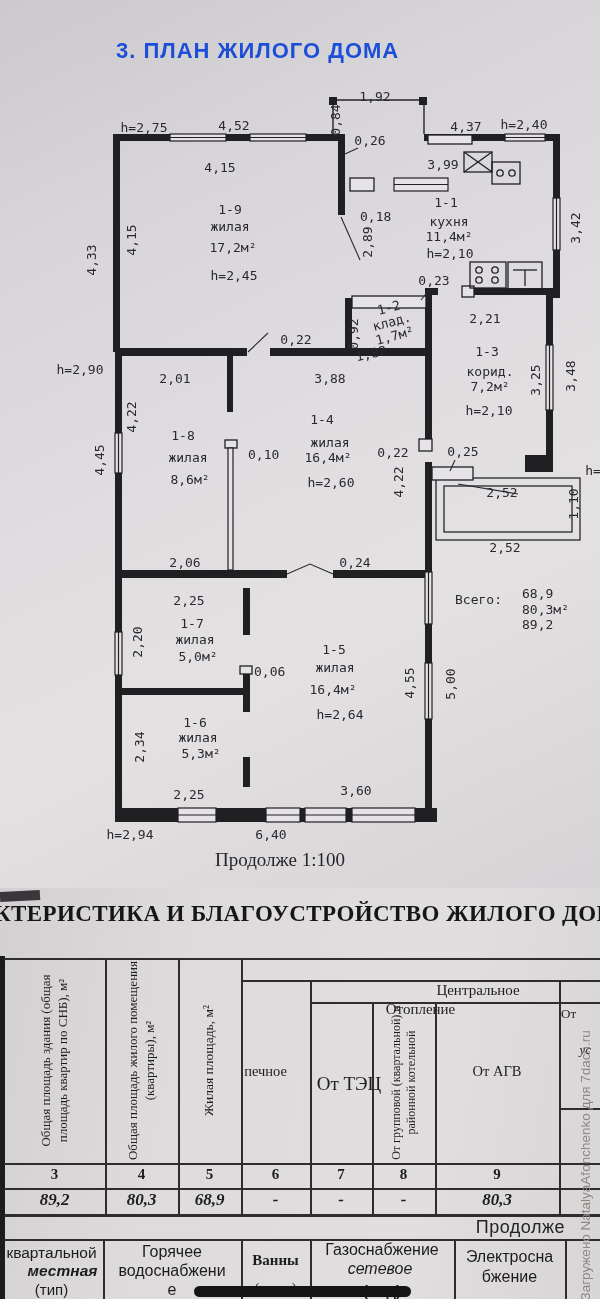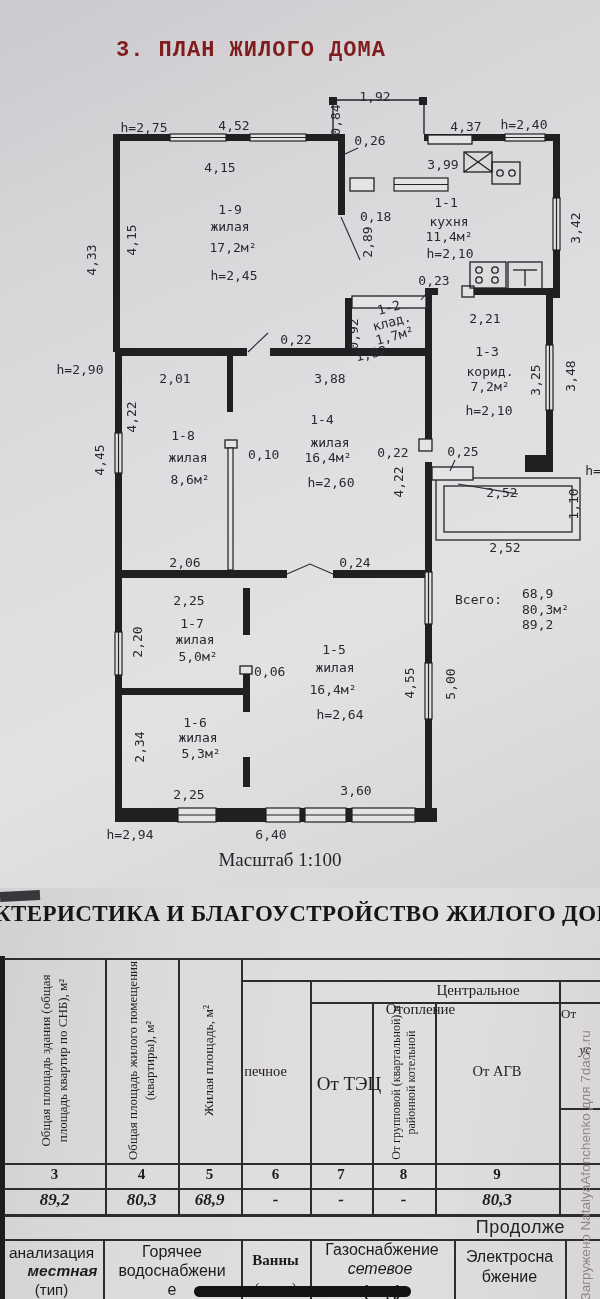--- a/index.html
+++ b/index.html
@@ -5,22 +5,22 @@
   html,body{margin:0;padding:0;}
   body{width:600px;height:1299px;position:relative;overflow:hidden;
        background:#d9d6d9;font-family:"Liberation Sans",sans-serif;}
   .layer{position:absolute;}
   .photo-plan{left:0;top:0;width:600px;height:890px;
     background:linear-gradient(155deg,#ccc9cf 0%,#d8d5d8 22%,#e0dde0 48%,#e4e1e3 68%,#d6d3d6 100%);}
   .photo-table{left:0;top:888px;width:600px;height:411px;
     background:linear-gradient(100deg,#d3d0d2 0%,#dedbdc 30%,#e1dedf 70%,#d8d5d6 100%);}
   .edge-strip{left:0;top:956px;width:5px;height:343px;background:#1c1b1d;}
   .corner-wedge{left:0;top:891px;width:40px;height:10px;background:#39373b;transform:rotate(-3deg);}
-  .plan-title{position:absolute;left:116px;top:38px;font-family:Liberation Mono, monospace;
-    font-weight:bold;font-size:22px;letter-spacing:1px;color:#7f1d1d;white-space:nowrap;text-align:right;}
+  .plan-title{position:absolute;left:116px;top:38px;font-family:Liberation Sans, sans-serif;
+    font-weight:bold;font-size:22px;letter-spacing:1px;color:#1d4ed8;white-space:nowrap;text-align:right;}
   .scale-note{position:absolute;left:180px;top:849px;width:200px;text-align:center;
     font-family:"Liberation Serif",serif;font-size:19px;color:#26252a;}
   .section-title{position:absolute;left:-6px;top:901px;width:620px;
     font-family:"Liberation Serif",serif;font-weight:bold;font-size:23px;
     letter-spacing:.4px;color:#161518;white-space:nowrap;}
   svg text{font-family:"DejaVu Sans Mono",monospace;fill:#2a2930;font-size:13px;}
   svg .rm{font-size:13.5px;}
   .vline,.hline{position:absolute;background:#2e2c2d;}
   .cellt{position:absolute;font-family:"Liberation Serif",serif;color:#1d1c1e;text-align:center;}
   .rot{position:absolute;display:flex;align-items:center;justify-content:center;
@@ -289,21 +289,21 @@
   </g>
 
   <g text-anchor="start" font-size="14">
     <text x="455" y="514">Всего:</text>
     <text x="522" y="508">68,9</text>
     <text x="522" y="524">80,3м²</text>
     <text x="522" y="539">89,2</text>
   </g>
 </svg>
 
-<div class="scale-note">Масштаб 1:100</div>
+<div class="scale-note">Продолже 1:100</div>
 <div class="section-title">КТЕРИСТИКА И БЛАГОУСТРОЙСТВО ЖИЛОГО ДОМА</div>
 
 <div>
   <div class="hline" style="left:4px;top:958px;width:596px;height:2px;"></div>
   <div class="hline" style="left:241px;top:980px;width:359px;height:2px;"></div>
   <div class="hline" style="left:310px;top:1002px;width:290px;height:2px;"></div>
   <div class="hline" style="left:559px;top:1108px;width:41px;height:2px;"></div>
   <div class="hline" style="left:4px;top:1163px;width:596px;height:2px;"></div>
   <div class="hline" style="left:4px;top:1188px;width:596px;height:2px;"></div>
   <div class="hline" style="left:4px;top:1214px;width:596px;height:3px;"></div>
@@ -348,21 +348,21 @@
 <div class="cont">Продолже</div>
 
 <div>
   <div class="hline" style="left:4px;top:1239px;width:596px;height:2px;"></div>
   <div class="vline" style="left:103px;top:1239px;width:2px;height:60px;"></div>
   <div class="vline" style="left:241px;top:1239px;width:2px;height:60px;"></div>
   <div class="vline" style="left:310px;top:1239px;width:2px;height:60px;"></div>
   <div class="vline" style="left:454px;top:1239px;width:2px;height:60px;"></div>
   <div class="vline" style="left:565px;top:1239px;width:2px;height:60px;"></div>
 
-  <div class="b2" style="left:0;top:1244px;width:103px;font-size:15.5px;">анализация</div>
+  <div class="b2" style="left:0;top:1244px;width:103px;font-size:15.5px;">квартальной</div>
   <div class="b2" style="left:0;top:1262px;width:103px;font-size:15.5px;font-style:italic;font-weight:bold;margin-left:11px;">местная</div>
   <div class="b2" style="left:0;top:1281px;width:103px;font-size:15px;">(тип)</div>
 
   <div class="b2" style="left:103px;top:1243px;width:138px;font-size:16px;">Горячее</div>
   <div class="b2" style="left:103px;top:1262px;width:138px;font-size:16px;">водоснабжени</div>
   <div class="b2" style="left:103px;top:1281px;width:138px;font-size:16px;">е</div>
 
   <div class="b2" style="left:241px;top:1252px;width:69px;font-size:15px;font-family:'Liberation Serif',serif;font-weight:bold;">Ванны</div>
   <div class="b2" style="left:241px;top:1281px;width:69px;font-size:14px;font-family:'Liberation Serif',serif;">(души)</div>
 

